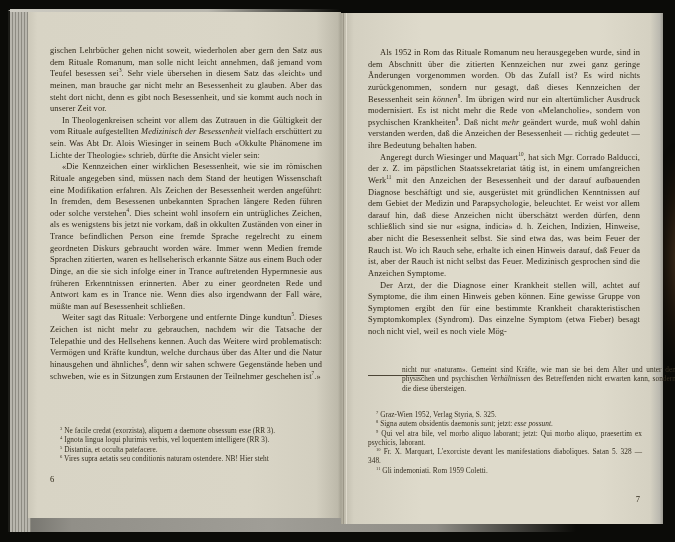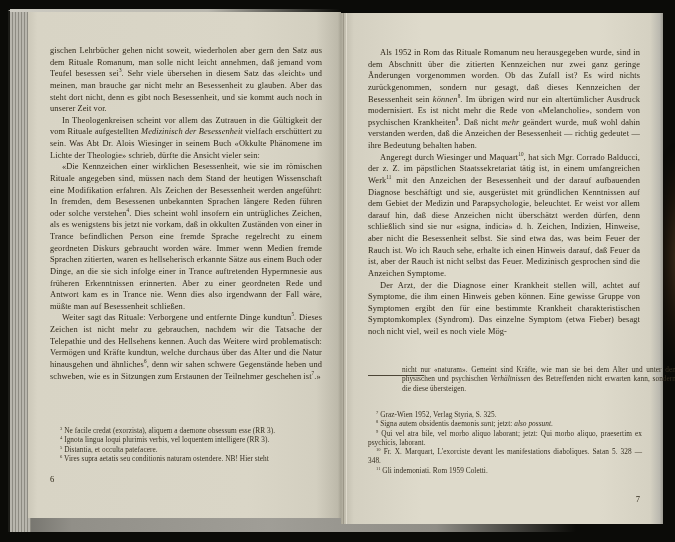--- a/index.html
+++ b/index.html
@@ -97,21 +97,21 @@
   <div class="page page-right">
     <div class="body-text body-right">
         <p>Als 1952 in Rom das Rituale Romanum neu herausgegeben wurde, sind in dem Abschnitt über die zitierten Kennzeichen nur zwei ganz geringe Änderungen vorgenommen worden. Ob das Zufall ist? Es wird nichts zurückgenommen, sondern nur gesagt, daß dieses Kennzeichen der Besessenheit sein <i>können</i><sup>8</sup>. Im übrigen wird nur ein altertümlicher Ausdruck modernisiert. Es ist nicht mehr die Rede von «Melancholie», sondern von psychischen Krankheiten<sup>9</sup>. Daß nicht <i>mehr</i> geändert wurde, muß wohl dahin verstanden werden, daß die Anzeichen der Besessenheit — richtig gedeutet — ihre Bedeutung behalten haben.</p>
         <p>Angeregt durch Wiesinger und Maquart<sup>10</sup>, hat sich Mgr. Corrado Balducci, der z. Z. im päpstlichen Staatssekretariat tätig ist, in einem umfangreichen Werk<sup>11</sup> mit den Anzeichen der Besessenheit und der darauf aufbauenden Diagnose beschäftigt und sie, ausgerüstet mit gründlichen Kenntnissen auf dem Gebiet der Medizin und Parapsychologie, beleuchtet. Er weist vor allem darauf hin, daß diese Anzeichen nicht überschätzt werden dürfen, denn schließlich sind sie nur «signa, indicia» d. h. Zeichen, Indizien, Hinweise, aber nicht die Besessenheit selbst. Sie sind etwa das, was beim Feuer der Rauch ist. Wo ich Rauch sehe, erhalte ich einen Hinweis darauf, daß Feuer da ist, aber der Rauch ist nicht selbst das Feuer. Medizinisch gesprochen sind die Anzeichen Symptome.</p>
         <p>Der Arzt, der die Diagnose einer Krankheit stellen will, achtet auf Symptome, die ihm einen Hinweis geben können. Eine gewisse Gruppe von Symptomen ergibt den für eine bestimmte Krankheit charakteristischen Symptomkomplex (Syndrom). Das einzelne Symptom (etwa Fieber) besagt noch nicht viel, weil es noch viele Mög-</p>
       </div>
     <div class="fn-rule"></div>
     <div class="fn-cont">nicht nur «naturam». Gemeint sind Kräfte, wie man sie bei dem Alter und unter den physischen und psychischen <i>Verhältnissen</i> des Betreffenden nicht erwarten kann, sondern die diese übersteigen.</div>
     <div class="footnotes fn-right">
         <p><sup>7</sup> Graz-Wien 1952, Verlag Styria, S. 325.</p>
-        <p><sup>8</sup> Signa autem obsidentis daemonis <i>sunt</i>; jetzt: <i>also possunt</i>.</p>
+        <p><sup>8</sup> Signa autem obsidentis daemonis <i>sunt</i>; jetzt: <i>esse possunt</i>.</p>
         <p><sup>9</sup> Qui vel atra bile, vel morbo aliquo laborant; jetzt: Qui morbo aliquo, praesertim ex psychicis, laborant.</p>
         <p><sup>10</sup> Fr. X. Marquart, L'exorciste devant les manifestations diaboliques. Satan 5. 328 — 348.</p>
         <p><sup>11</sup> Gli indemoniati. Rom 1959 Coletti.</p>
       </div>
     <div class="pagenum pn-right">7</div>
   </div>
 
   <div class="gutter-line gl-1"></div>
   <div class="gutter-line gl-2"></div>
 </div>

